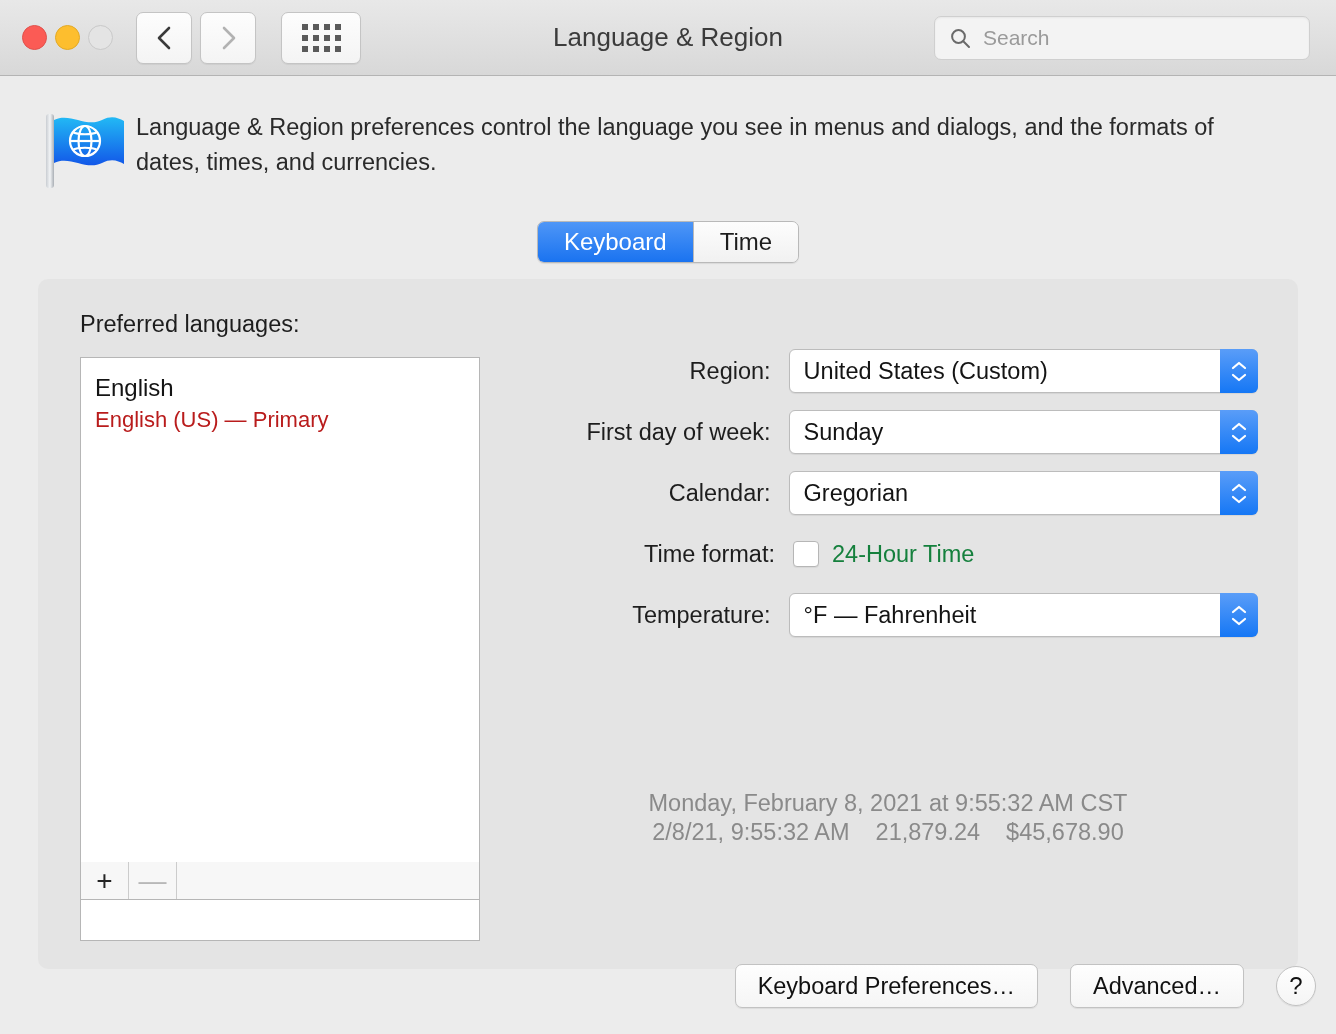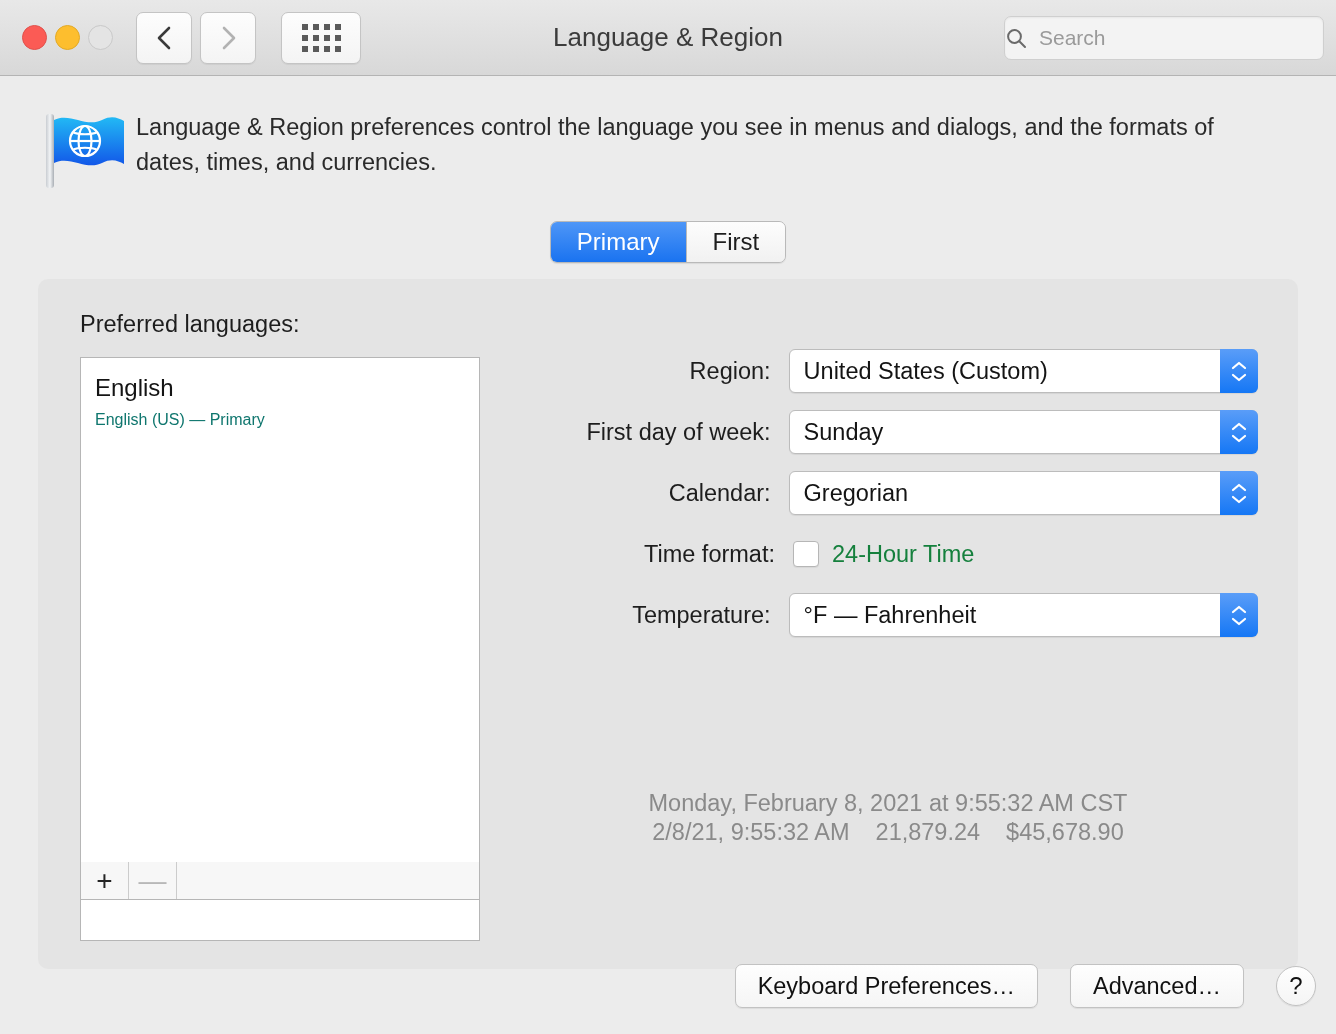--- a/index.html
+++ b/index.html
@@ -72,26 +72,27 @@
     position: absolute;
     left: 0; right: 0;
     text-align: center;
     font-size: 26px;
     color: #3b3b3b;
     pointer-events: none;
   }
 
   .searchbox {
     position: absolute;
-    right: 12px;
-    width: 320px; height: 44px;
+    right: 26px;
+    width: 376px; height: 44px;
     background: #f3f3f3;
     border: 1px solid #cfcfcf;
     border-radius: 7px;
     display: flex; align-items: center;
+    padding-left: 14px;
     box-shadow: inset 0 1px 2px rgba(0,0,0,0.05);
   }
   .search-ph {
     font-size: 21px;
     color: #9a9a9a;
     margin-left: 12px;
   }
 
   
   .header {
@@ -157,21 +158,21 @@
     width: 400px; height: 584px;
     background: #ffffff;
     border: 1px solid #b6b6b6;
   }
   .lang-item { padding: 14px 0 0 14px; }
   .lang-name {
     font-size: 24px; color: #141414;
     line-height: 32px;
   }
   .lang-sub {
-    font-size: 16px; color: #0f766e;
+    font-size: 22px; color: #b91c1c;
     line-height: 32px;
   }
 
   .list-toolbar {
     position: absolute;
     left: 42px; top: 583px;
     width: 400px; height: 38px;
     background: #f7f7f7;
     border: 1px solid #b6b6b6;
     border-top: none;
@@ -364,22 +365,22 @@
         <path d="M28.5,20 C34,23 48,23 53.5,20"></path>
         <path d="M28.5,38 C34,35 48,35 53.5,38"></path>
       </g>
     </svg>
   </div>
   <div class="desc">Language &amp; Region preferences control the language you see in menus and dialogs, and the formats of dates, times, and currencies.</div>
 </div>
 
 <div class="tabs-row">
   <div class="seg">
-    <div class="seg-item active">Primary</div>
-    <div class="seg-item">First</div>
+    <div class="seg-item active">Keyboard</div>
+    <div class="seg-item">Time</div>
   </div>
 </div>
 
 <div class="panel">
 
   <div class="panel-label">Preferred languages:</div>
 
   <div class="listbox">
     <div class="lang-item">
       <div class="lang-name">English</div>

